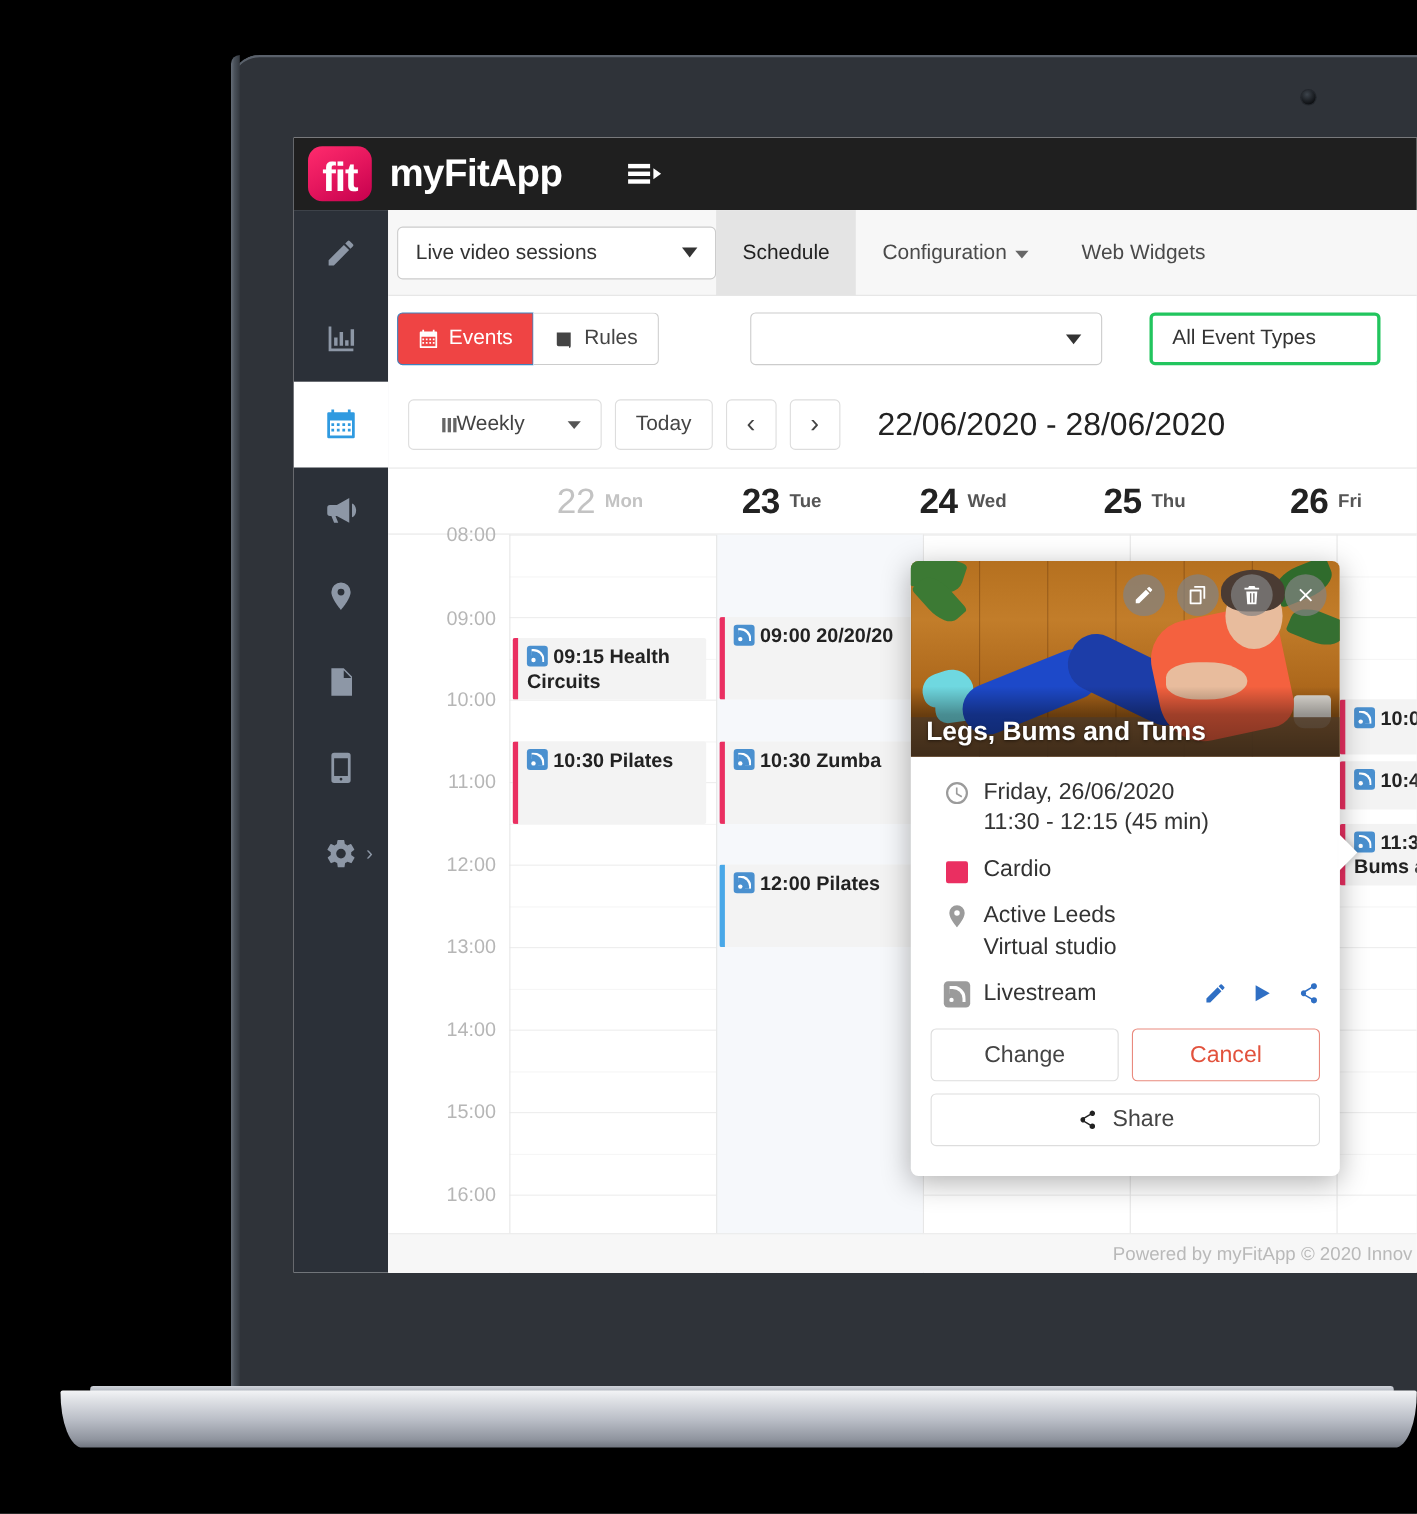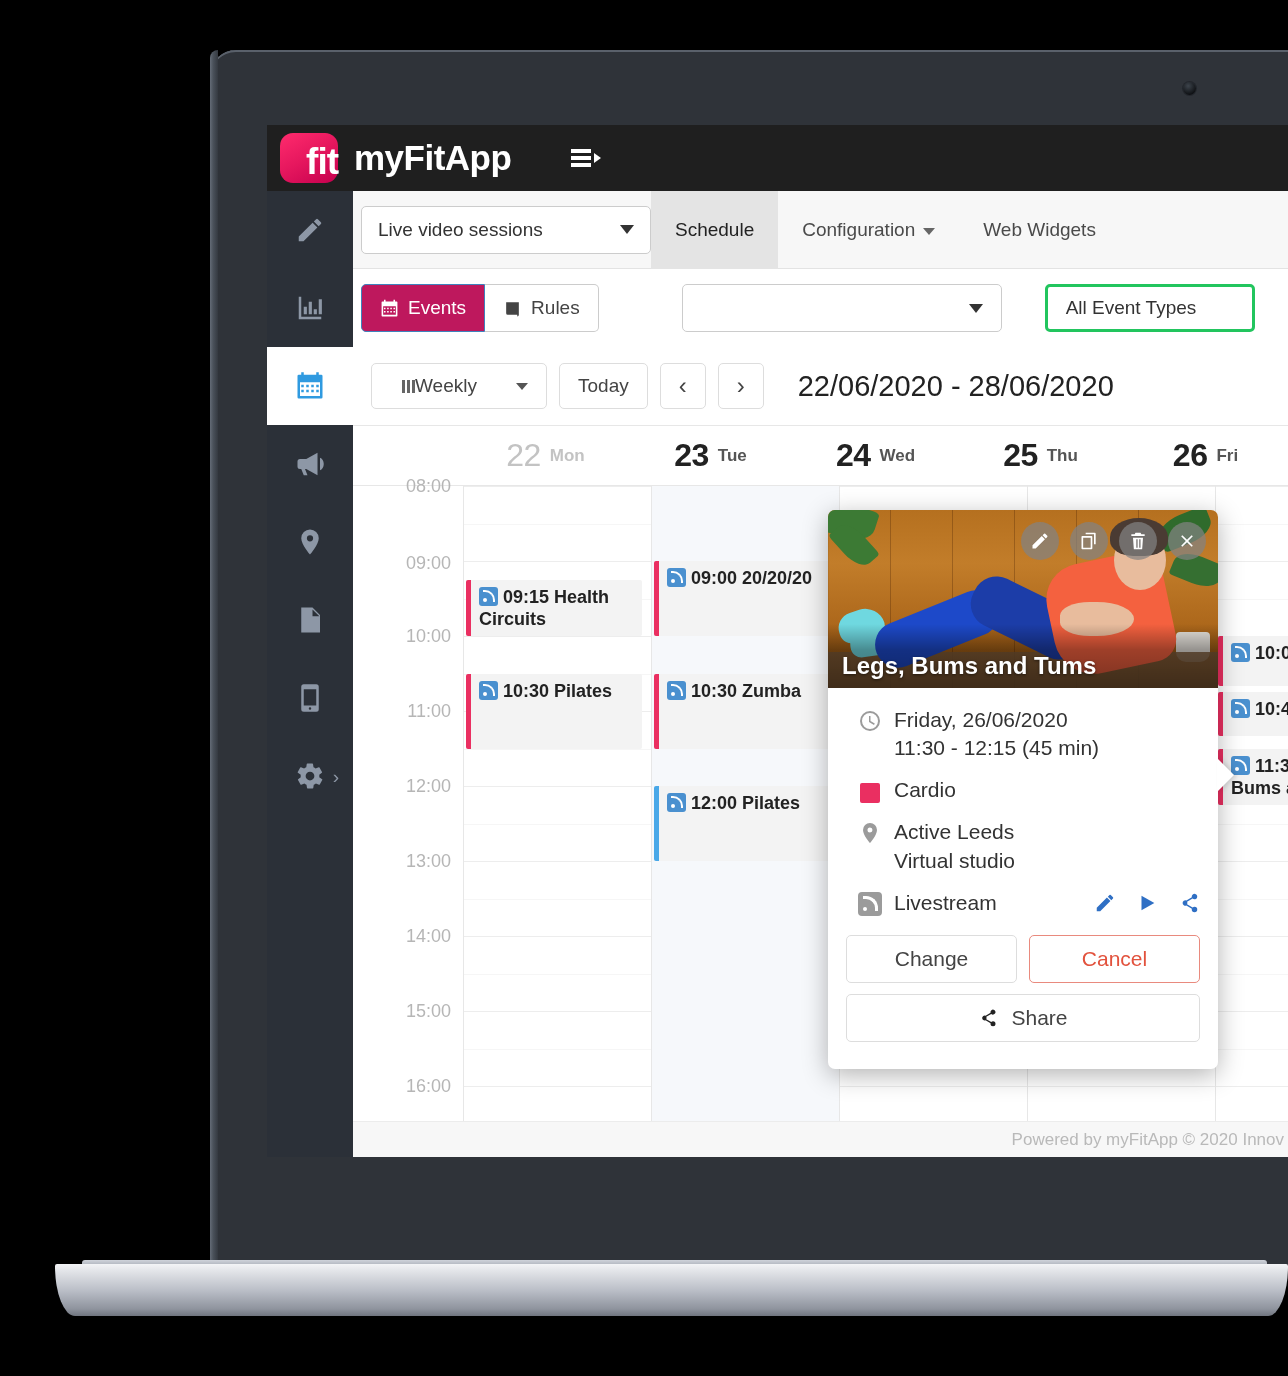--- a/index.html
+++ b/index.html
@@ -61,21 +61,21 @@
   #appbar {
     position: absolute; left: 0; top: 0; width: 100%; height: 66px;
     background: #1f1f1f;
     display: flex; align-items: center;
   }
   #brand-logo {
     margin-left: 13px;
     width: 58px; height: 50px; border-radius: 13px;
     background: linear-gradient(150deg,#ff2b6d 0%, #e6175e 48%, #c5004e 100%);
     color:#fff; font-weight: 700; font-size: 37px; line-height: 58px;
-    text-align:right; letter-spacing: -1px;
+    text-align:center; letter-spacing: -1px;
   }
   #brand-title { color:#fff; font-size: 35px; font-weight: 700; margin-left: 16px; letter-spacing:-0.5px;}
   #hamburger { margin-left: 60px; display:flex; align-items:center; gap:3px; cursor:pointer;}
   #hamburger .bars { display:flex; flex-direction:column; gap:3px;}
   #hamburger .bars i { display:block; width:20px; height:4px; background:#fff;}
   #hamburger .caret {
     width:0;height:0;border-left:7px solid #fff;border-top:5px solid transparent;border-bottom:5px solid transparent;
   }
 
   
@@ -126,21 +126,21 @@
     position:relative; height:78px; display:flex; align-items:center; padding-left:8px; gap:0;
     background:#fff;
   }
   .btngroup { display:flex; }
   .btn-seg {
     height:48px; padding:0 18px; display:flex; align-items:center; gap:9px;
     border:1px solid #ccc; font-size:19px; color:#444; background:#fff; cursor:pointer;
   }
   .btn-seg:first-child { border-radius:5px 0 0 5px; }
   .btn-seg:last-child { border-radius:0 5px 5px 0; border-left:none;}
-  .btn-seg.active { background:#be185d; border-color:#3f82bd; color:#fff;}
+  .btn-seg.active { background:#ef4444; border-color:#3f82bd; color:#fff;}
   #blank-select {
     margin-left:83px; width:320px; height:48px; background:#fff; border:1px solid #ccc;
     border-radius:5px; display:flex; align-items:center; justify-content:flex-end; padding:0 18px; cursor:pointer;
   }
   #blank-select .caret {
     width:0;height:0;border-left:7px solid transparent;border-right:7px solid transparent;border-top:9px solid #333;
   }
   #event-type-select {
     margin-left:43px; height:48px; min-width:210px; background:#fff; border:3px solid #22c55e;
     border-radius:5px; display:flex; align-items:center; padding:0 18px; font-size:19px; color:#333; cursor:pointer;

